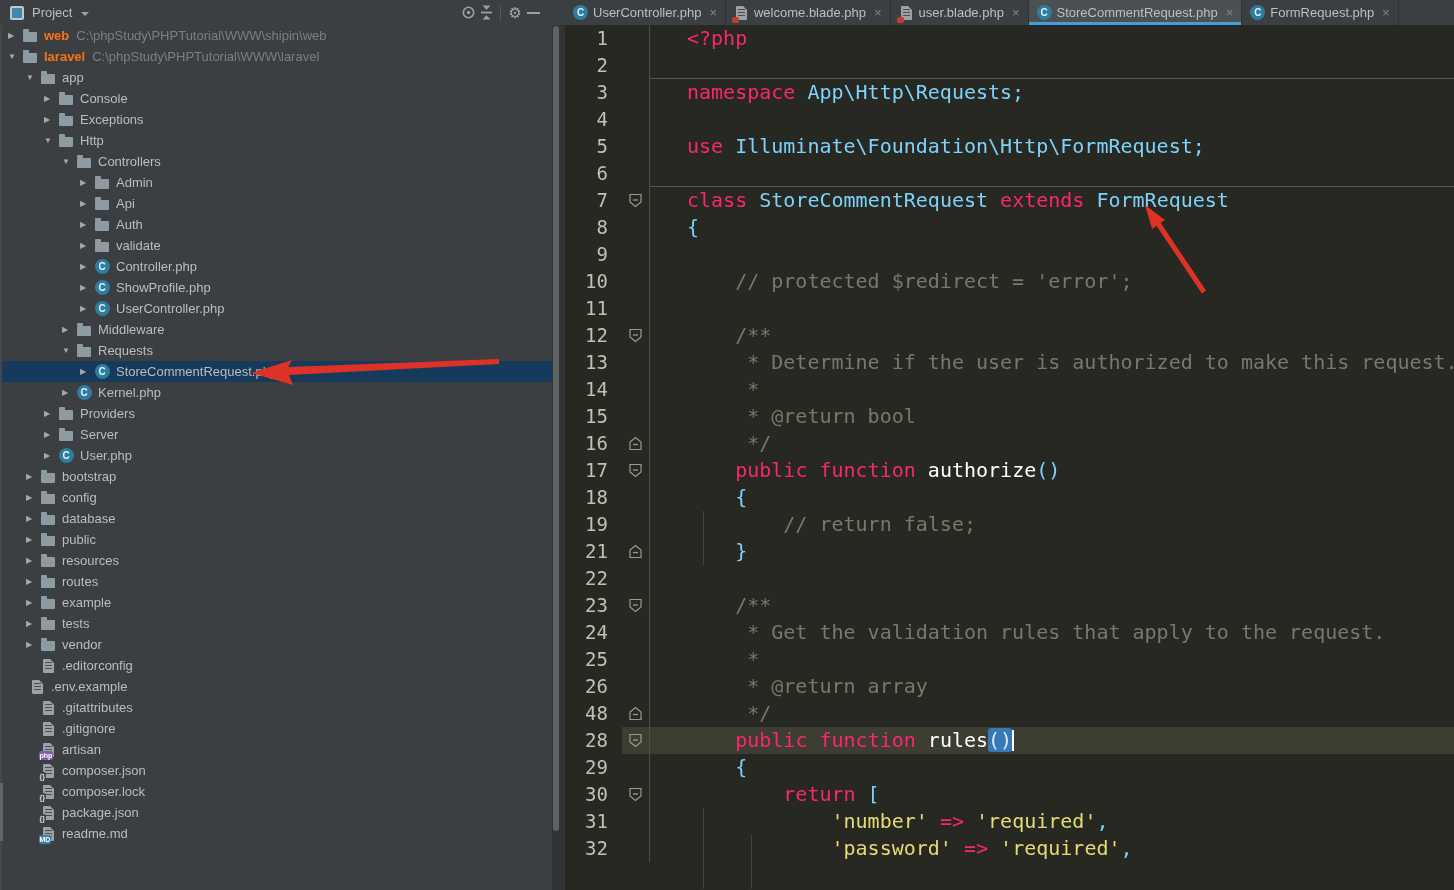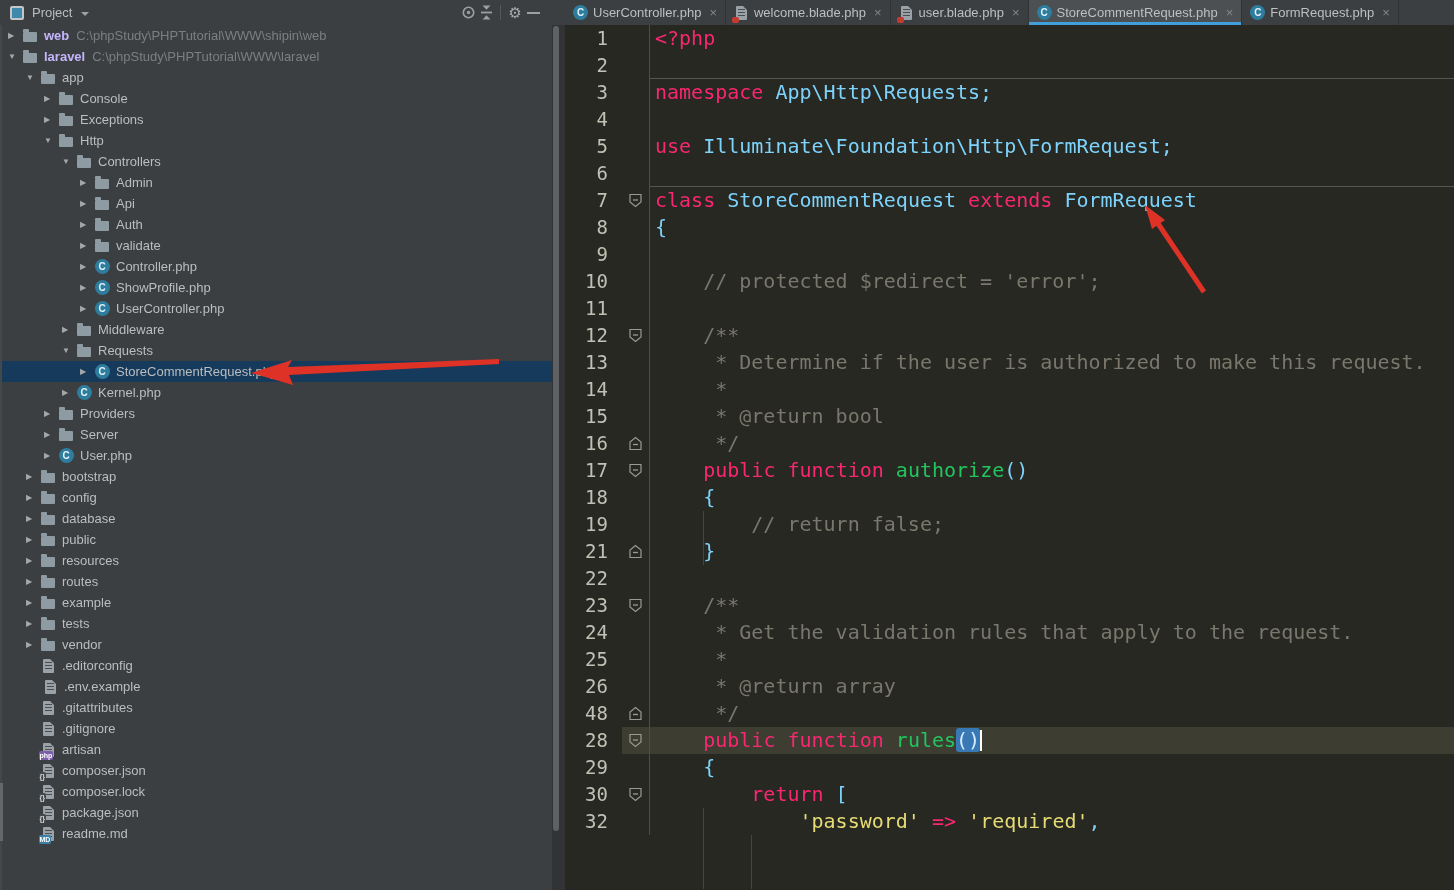--- a/index.html
+++ b/index.html
@@ -18,21 +18,21 @@
   .gear{font-size:15px;color:#A6A9AB;line-height:15px;}
   .minus{width:13px;height:2px;background:#9CA0A3;}
 
   
   .tree{position:absolute;left:0;top:25px;width:552px;bottom:0;overflow:hidden;}
   .tree-row{height:21px;display:flex;align-items:center;font-size:13px;color:#BBBDBF;white-space:nowrap;box-sizing:border-box;}
   .tree-row.selected{background:#153A5B;}
   .arrow{width:14px;flex:none;font-size:8px;color:#A5A8AA;}
   .icon{width:16px;height:16px;flex:none;margin-right:6px;display:flex;align-items:center;justify-content:center;position:relative;}
   .lbl{}
-  .lbl.b{color:#c4b5fd;font-weight:bold;}
+  .lbl.b{color:#f97316;font-weight:bold;}
   .path{color:#7C7F82;margin-left:7px;}
 
   .i-folder{display:block;width:14px;height:10px;background:#8F9BA3;border-radius:1px;position:relative;margin-top:2px;}
   .i-folder::before{content:"";position:absolute;top:-3px;left:0;width:6px;height:3px;background:#8F9BA3;border-radius:1px 1px 0 0;}
   .i-class{display:block;width:15px;height:15px;border-radius:50%;background:#2E7D9E;color:#E2F2F9;
            font:bold 10px/15px "Liberation Sans",sans-serif;text-align:center;font-style:normal;}
   .i-file{display:block;width:11px;height:14px;background:#9AA1A7;border-radius:1px;position:relative;font-style:normal;}
   .i-file::before{content:"";position:absolute;left:2px;right:2px;top:3px;height:8px;
      background:repeating-linear-gradient(to bottom,#4A4E51 0,#4A4E51 1px,transparent 1px,transparent 3px);}
   .i-file::after{content:"";position:absolute;top:0;right:0;border:2px solid #3C3F41;border-left-color:transparent;border-bottom-color:transparent;}
@@ -56,27 +56,27 @@
        font-size:13px;color:#BDBFC1;box-sizing:border-box;cursor:default;}
   .tab .icon{margin-right:5px;width:15px;}
   .tab.active{background:#4C5052;box-shadow:inset 0 -3px 0 #41A0DC;}
   .xbtn{margin-left:8px;color:#83878A;font-size:13px;line-height:13px;}
 
   
   .editor{position:absolute;left:565px;top:25px;right:0;bottom:0;background:#272822;overflow:hidden;}
   .cl{display:flex;height:27px;position:relative;z-index:1;}
   .num{width:57px;flex:none;text-align:right;padding-right:14px;box-sizing:border-box;
        font:19px/27px "DejaVu Sans Mono",monospace;color:#C0C0B4;}
-  .rest{flex:1;display:flex;min-width:0;}
+  .rest{flex:1;display:flex;min-width:0;gap:32px;}
   .rest.cur{background:#3E3D32;}
   .foldc{width:28px;flex:none;display:flex;align-items:center;justify-content:center;border-right:1px solid #4E4F47;box-sizing:border-box;}
   .codec{flex:1;font:20px/27px "DejaVu Sans Mono",monospace;white-space:pre;padding-left:5px;color:#F8F8F2;}
   .tk-k{color:#F92672;}
   .tk-s{color:#E6DB74;}
-  .tk-f{color:#22c55e;text-align:center;}
+  .tk-f{color:#ffffff;text-align:center;}
   .tk-c{color:#7A776C;}
   .tk-n{color:#7dd3fc;}
   .tk-sel{background:#3878B4;border-radius:3px;color:#D7EBFF;}
   .caret{display:inline-block;width:2px;height:21px;background:#FFFFFF;vertical-align:-4px;}
   .msep{position:absolute;left:84px;right:0;height:1px;background:#55564C;z-index:0;}
   .iguide{position:absolute;width:1px;background:#45463E;z-index:0;}
 
   
   .overlay{position:absolute;left:0;top:0;pointer-events:none;z-index:50;}
 </style>
@@ -323,21 +323,21 @@
         </span>
         <span class="lbl">vendor</span>
       </div>
       <div class="tree-row" style="padding-left: 26px;">
         <span class="arrow"></span>
         <span class="icon">
           <i class="i-file"></i>
         </span>
         <span class="lbl">.editorconfig</span>
       </div>
-      <div class="tree-row" style="padding-left: 28px;">
+      <div class="tree-row" style="padding-left: 15px;">
         <span class="arrow"></span>
         <span class="icon">
           <i class="i-file"></i>
         </span>
         <span class="lbl">.env.example</span>
       </div>
       <div class="tree-row" style="padding-left: 26px;">
         <span class="arrow"></span>
         <span class="icon">
           <i class="i-file"></i>
@@ -690,20 +690,27 @@
       <div class="cl">
         <div class="num">30</div>
         <div class="rest">
           <div class="foldc">
             <svg width="15" height="15">
               <path d="M2 1.5 H13 V9 L7.5 13.5 L2 9 Z" fill="none" stroke="#9A9A90" stroke-width="1.2"></path>
               <path d="M5 7 H10" stroke="#9A9A90" stroke-width="1.3"></path>
             </svg>
           </div>
           <div class="codec"><span class="tk-n">        </span><span class="tk-k">return</span><span class="tk-n"> [</span></div>
+        </div>
+      </div>
+      <div class="cl">
+        <div class="num">31</div>
+        <div class="rest">
+          <div class="foldc"></div>
+          <div class="codec"><span class="tk-n">            </span><span class="tk-s">'number'</span><span class="tk-n"> </span><span class="tk-k">=&gt;</span><span class="tk-n"> </span><span class="tk-s">'required'</span><span class="tk-n">,</span></div>
         </div>
       </div>
       <div class="cl">
         <div class="num">32</div>
         <div class="rest">
           <div class="foldc"></div>
           <div class="codec"><span class="tk-n">            </span><span class="tk-s">'password'</span><span class="tk-n"> </span><span class="tk-k">=&gt;</span><span class="tk-n"> </span><span class="tk-s">'required'</span><span class="tk-n">,</span></div>
         </div>
       </div>
     </div>

